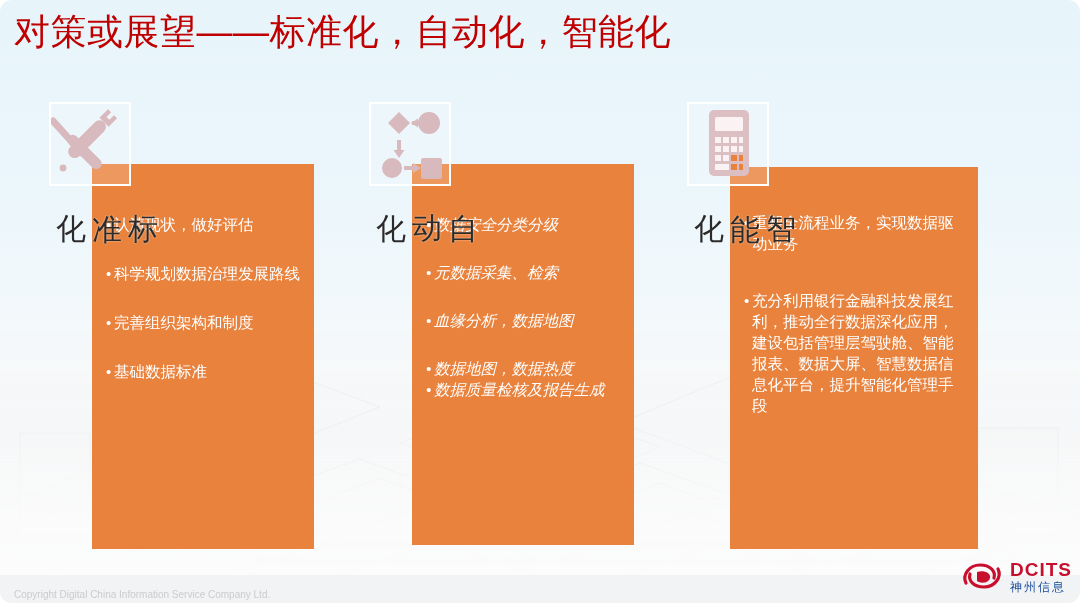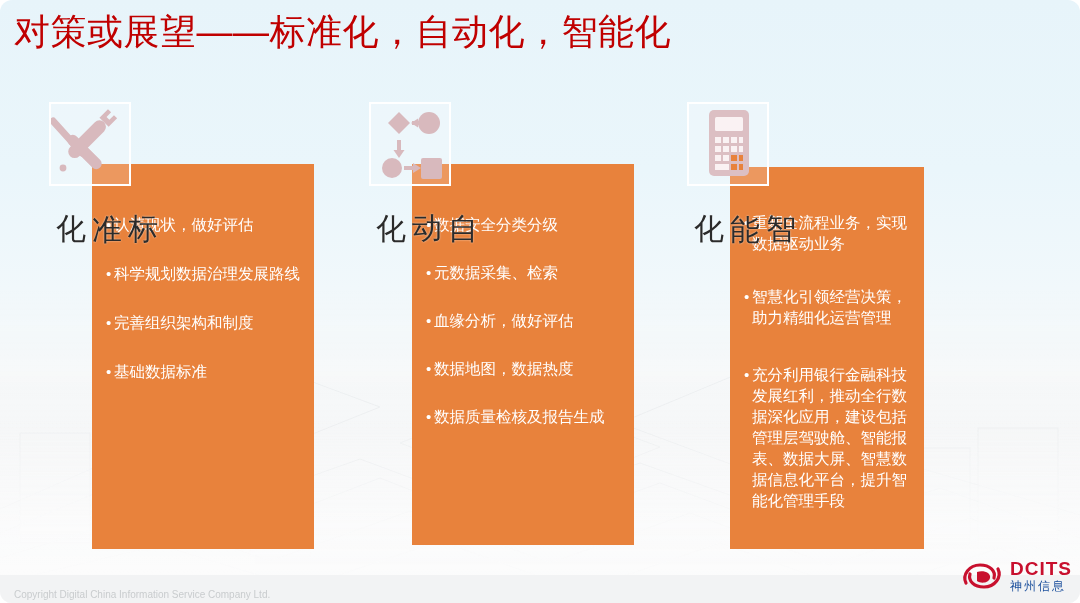--- a/index.html
+++ b/index.html
@@ -109,21 +109,21 @@
   #copyright{
     position:absolute;left:14px;bottom:1px;
     font-size:10px;line-height:14px;
     color:#c9ccce;
     white-space:nowrap;
   }
 
   
   #logo{
     position:absolute;right:8px;bottom:10px;
-    display:flex;align-items:flex-start;gap:6px;
+    display:flex;align-items:center;gap:6px;
   }
   #logo-text{display:flex;flex-direction:column;line-height:1;}
   #logo-en{
     font-size:19px;font-weight:bold;color:#C8102E;letter-spacing:1px;
   }
   #logo-cn{
     font-size:12px;color:#1b4f9c;letter-spacing:2px;margin-top:2px;
   }
 </style>
 </head>
@@ -222,27 +222,27 @@
           <rect x="33" y="62" width="9" height="4"></rect>
           <path d="M50,64 L42,59 L42,69 Z"></path>
 
           <rect x="50" y="54" width="21" height="21" rx="2"></rect>
         </g>
       </svg>
     </div>
 
     <div class="vlabel" style="left:373px;top:190px;">自动化</div>
 
-    <div class="orange-box" style="left:412px;top:164px;width:222px;height:381px;">
+    <div class="orange-box" style="left:412px;top:164px;width:222px;height:381px;font-style:italic;">
       <ul class="bullets">
         <li style="margin-top:32px;">数据安全分类分级</li>
         <li style="margin-top:27px;">元数据采集、检索</li>
-        <li style="margin-top:27px;">血缘分析，做好评估</li>
+        <li style="margin-top:27px;">血缘分析，数据地图</li>
         <li style="margin-top:27px;">数据地图，数据热度</li>
-        <li style="margin-top:27px;">数据质量检核及报告生成</li>
+        <li style="">数据质量检核及报告生成</li>
       </ul>
     </div>
   </div>
 
   <div class="col">
 
     <div class="icon-box" style="left:687px;top:102px;">
       <svg width="78" height="80" viewBox="0 0 78 80">
         <rect x="20" y="6" width="40" height="66" rx="5" fill="#dcbfc3"></rect>
         <rect x="26" y="13" width="28" height="14" rx="1.5" fill="#faf2f3"></rect>
@@ -263,24 +263,23 @@
           <rect x="42" y="51" width="6" height="6"></rect>
           <rect x="50" y="51" width="4" height="6"></rect>
           <rect x="42" y="60" width="6" height="6"></rect>
           <rect x="50" y="60" width="4" height="6"></rect>
         </g>
       </svg>
     </div>
 
     <div class="vlabel" style="left:691px;top:190px;">智能化</div>
 
-    <div class="orange-box" style="left:730px;top:167px;width:194px;height:382px;">
+    <div class="orange-box" style="left:730px;top:167px;width:248px;height:382px;">
       <ul class="bullets">
         <li style="margin-top:27px;">重塑全流程业务，实现数据驱动业务</li>
-        <li style="margin-top:32px;">智慧化引领经营决策，助力精细化运营管理</li>
         <li style="margin-top:36px;">充分利用银行金融科技发展红利，推动全行数据深化应用，建设包括管理层驾驶舱、智能报表、数据大屏、智慧数据信息化平台，提升智能化管理手段</li>
       </ul>
     </div>
   </div>
 
   <div id="footer-bar"></div>
 
   <div id="copyright">Copyright  Digital China Information Service Company Ltd.</div>
 
   <div id="logo">

